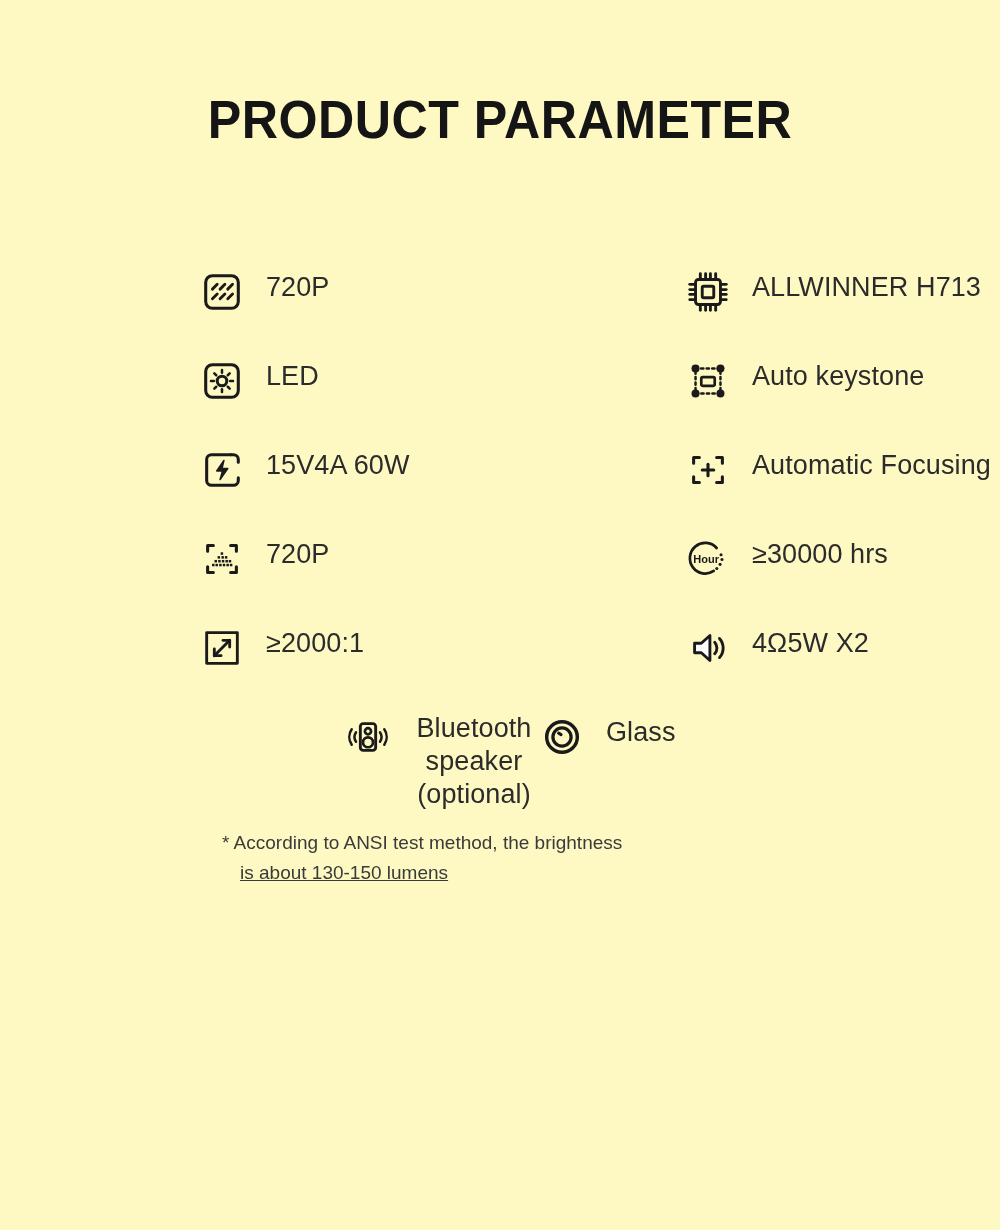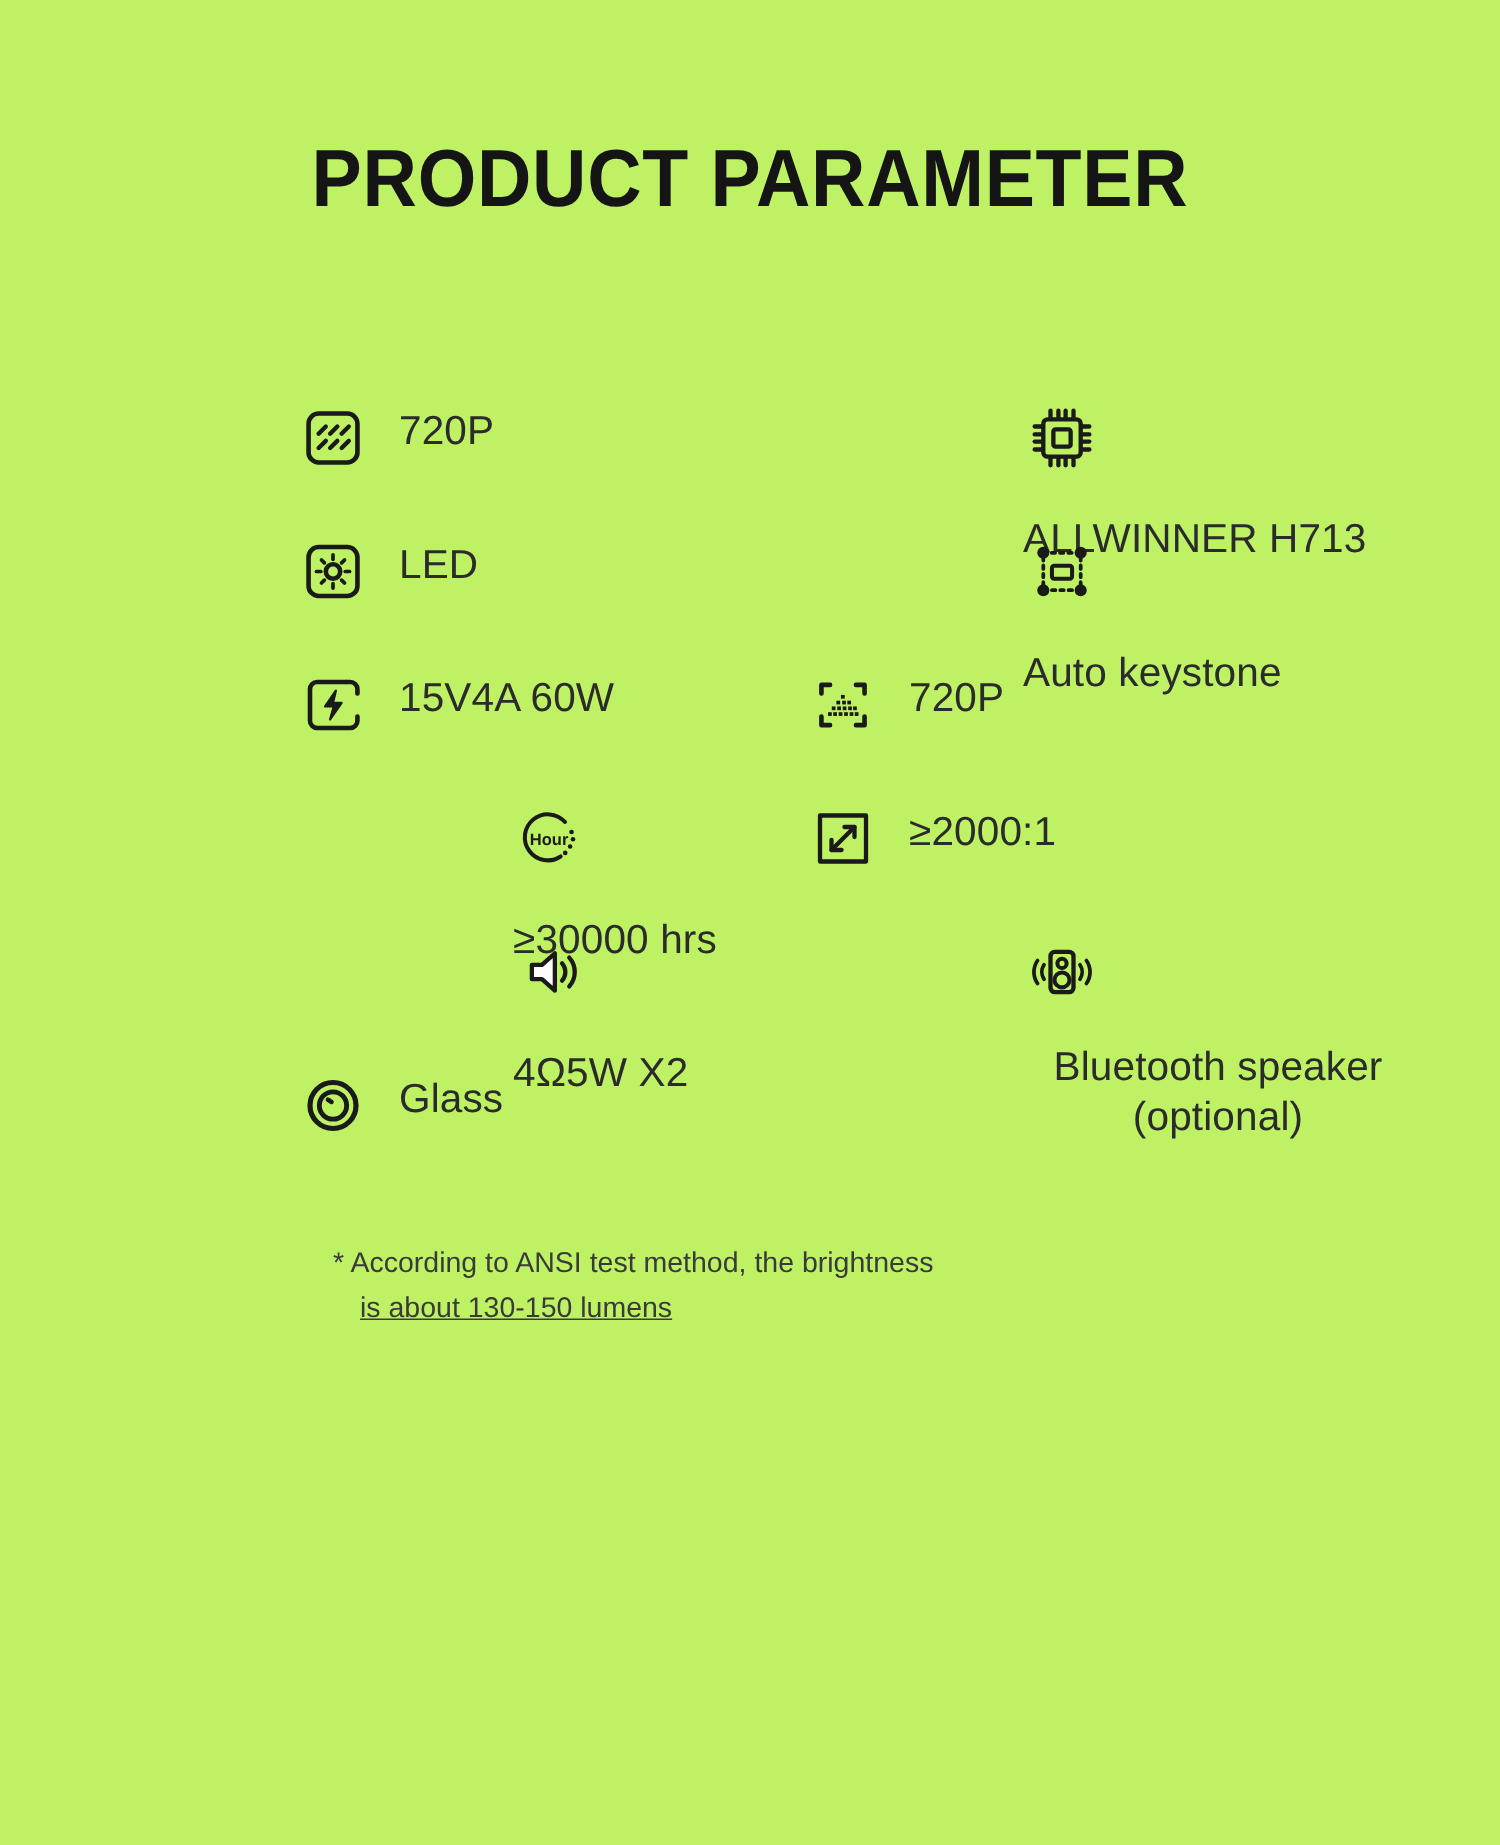--- a/index.html
+++ b/index.html
@@ -12,21 +12,21 @@
     height: 1230px;
     font-family: "Liberation Sans", sans-serif;
     color: #2b2b2b;
     -webkit-font-smoothing: antialiased;
     overflow: hidden;
   }
   .page {
     position: relative;
     width: 1000px;
     height: 1230px;
-    background: #bef264;
+    background: #fef9c3;
   }
 
   
   .title {
     position: absolute;
     top: 88px;
     left: 0;
     width: 1000px;
     text-align: center;
     font-family: "Liberation Sans", sans-serif;
@@ -51,21 +51,20 @@
     align-items: start;
   }
   .spec-item {
     display: flex;
     align-items: flex-start;
     gap: 18px;
     height: 70px;
   }
   .spec-item.col-right {
     padding-left: 146px;
-    flex-direction: column;
   }
   .icon-box {
     flex: 0 0 auto;
     width: 52px;
     height: 52px;
     display: flex;
     align-items: flex-end;
     justify-content: center;
     margin-top: 2px;
   }
@@ -202,20 +201,33 @@
       <span class="icon-box">
         <svg viewBox="0 0 48 48" fill="none" stroke="#1a1a1a" stroke-width="3.2" stroke-linecap="round" stroke-linejoin="round">
           <path d="M33 8 H36 A5 5 0 0 1 41 13 V16"></path>
           <path d="M41 32 V35 A5 5 0 0 1 36 40 H13 A5 5 0 0 1 8 35 V13 A5 5 0 0 1 13 8 H33"></path>
           <path d="M26 14 L18.5 25 H24.5 L22 34 L30 22.5 H24 Z" fill="#1a1a1a" stroke="#1a1a1a" stroke-width="1.6"></path>
         </svg>
       </span>
       <span class="spec-label">15V4A  60W</span>
     </div>
 
+    <div class="spec-item col-right">
+      <span class="icon-box">
+        <svg viewBox="0 0 48 48" fill="none" stroke="#1a1a1a" stroke-width="3.2" stroke-linecap="round" stroke-linejoin="round">
+          <path d="M9 17 V11 H15"></path>
+          <path d="M33 11 H39 V17"></path>
+          <path d="M39 31 V37 H33"></path>
+          <path d="M15 37 H9 V31"></path>
+          <line x1="24" y1="18" x2="24" y2="30"></line>
+          <line x1="18" y1="24" x2="30" y2="24"></line>
+        </svg>
+      </span>
+      <span class="spec-label">Automatic Focusing</span>
+    </div>
 
     <div class="spec-item col-left">
       <span class="icon-box">
         <svg viewBox="0 0 48 48" fill="none" stroke="#1a1a1a" stroke-width="3.2" stroke-linecap="round" stroke-linejoin="round">
           <path d="M9 16 V10 H15"></path>
           <path d="M33 10 H39 V16"></path>
           <path d="M39 32 V38 H33"></path>
           <path d="M15 38 H9 V32"></path>
           <g fill="#1a1a1a" stroke="none">
             <rect x="22.6" y="17" width="2.6" height="2.6"></rect>

